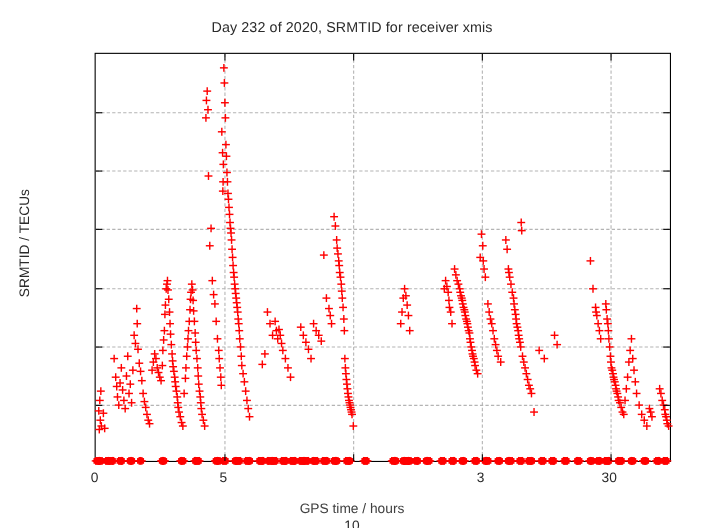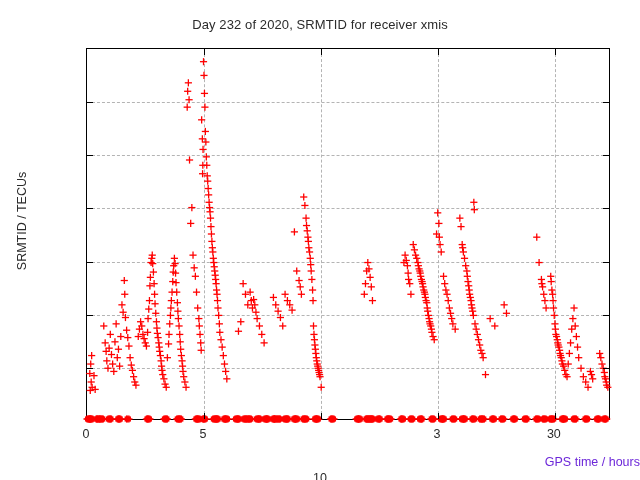--- a/index.html
+++ b/index.html
@@ -27,23 +27,23 @@
     text-align:center;
     font-size:12.5px;
     color:#2b2b2b;
     transform:rotate(-90deg);
     transform-origin:center center;
   }
 
   .xlabel{
     position:absolute;
     left:0;top:455px;width:640px;
-    text-align:right;
+    text-align:center;
     font-size:12.5px;
-    color:#6d28d9;
+    color:#404040;
   }
 
   
   #plot{
     position:absolute;
     left:86px;top:48px;
     width:524px;height:372px;
     border:1px solid #000000;
     box-sizing:border-box;
     background:#ffffff;

